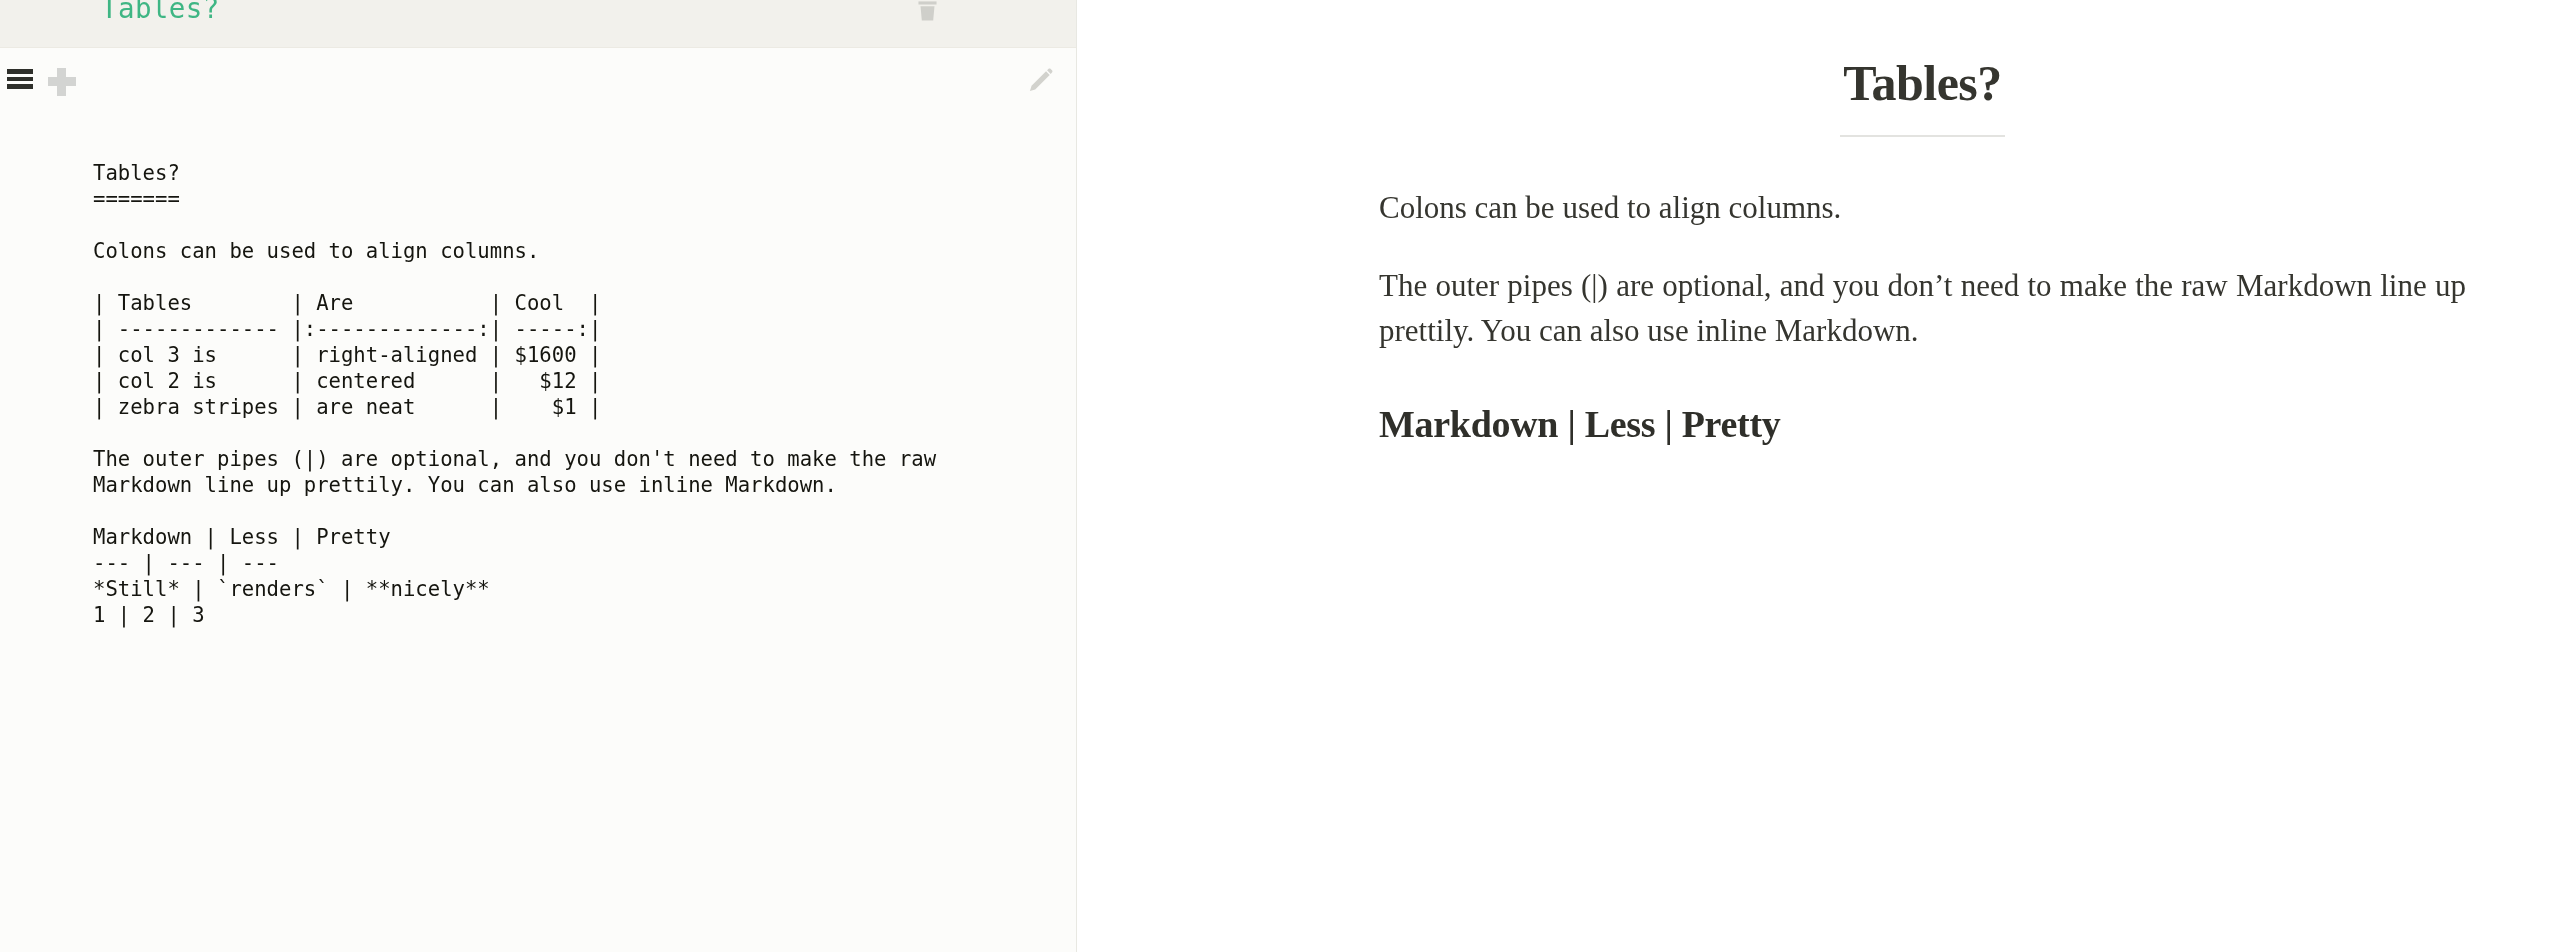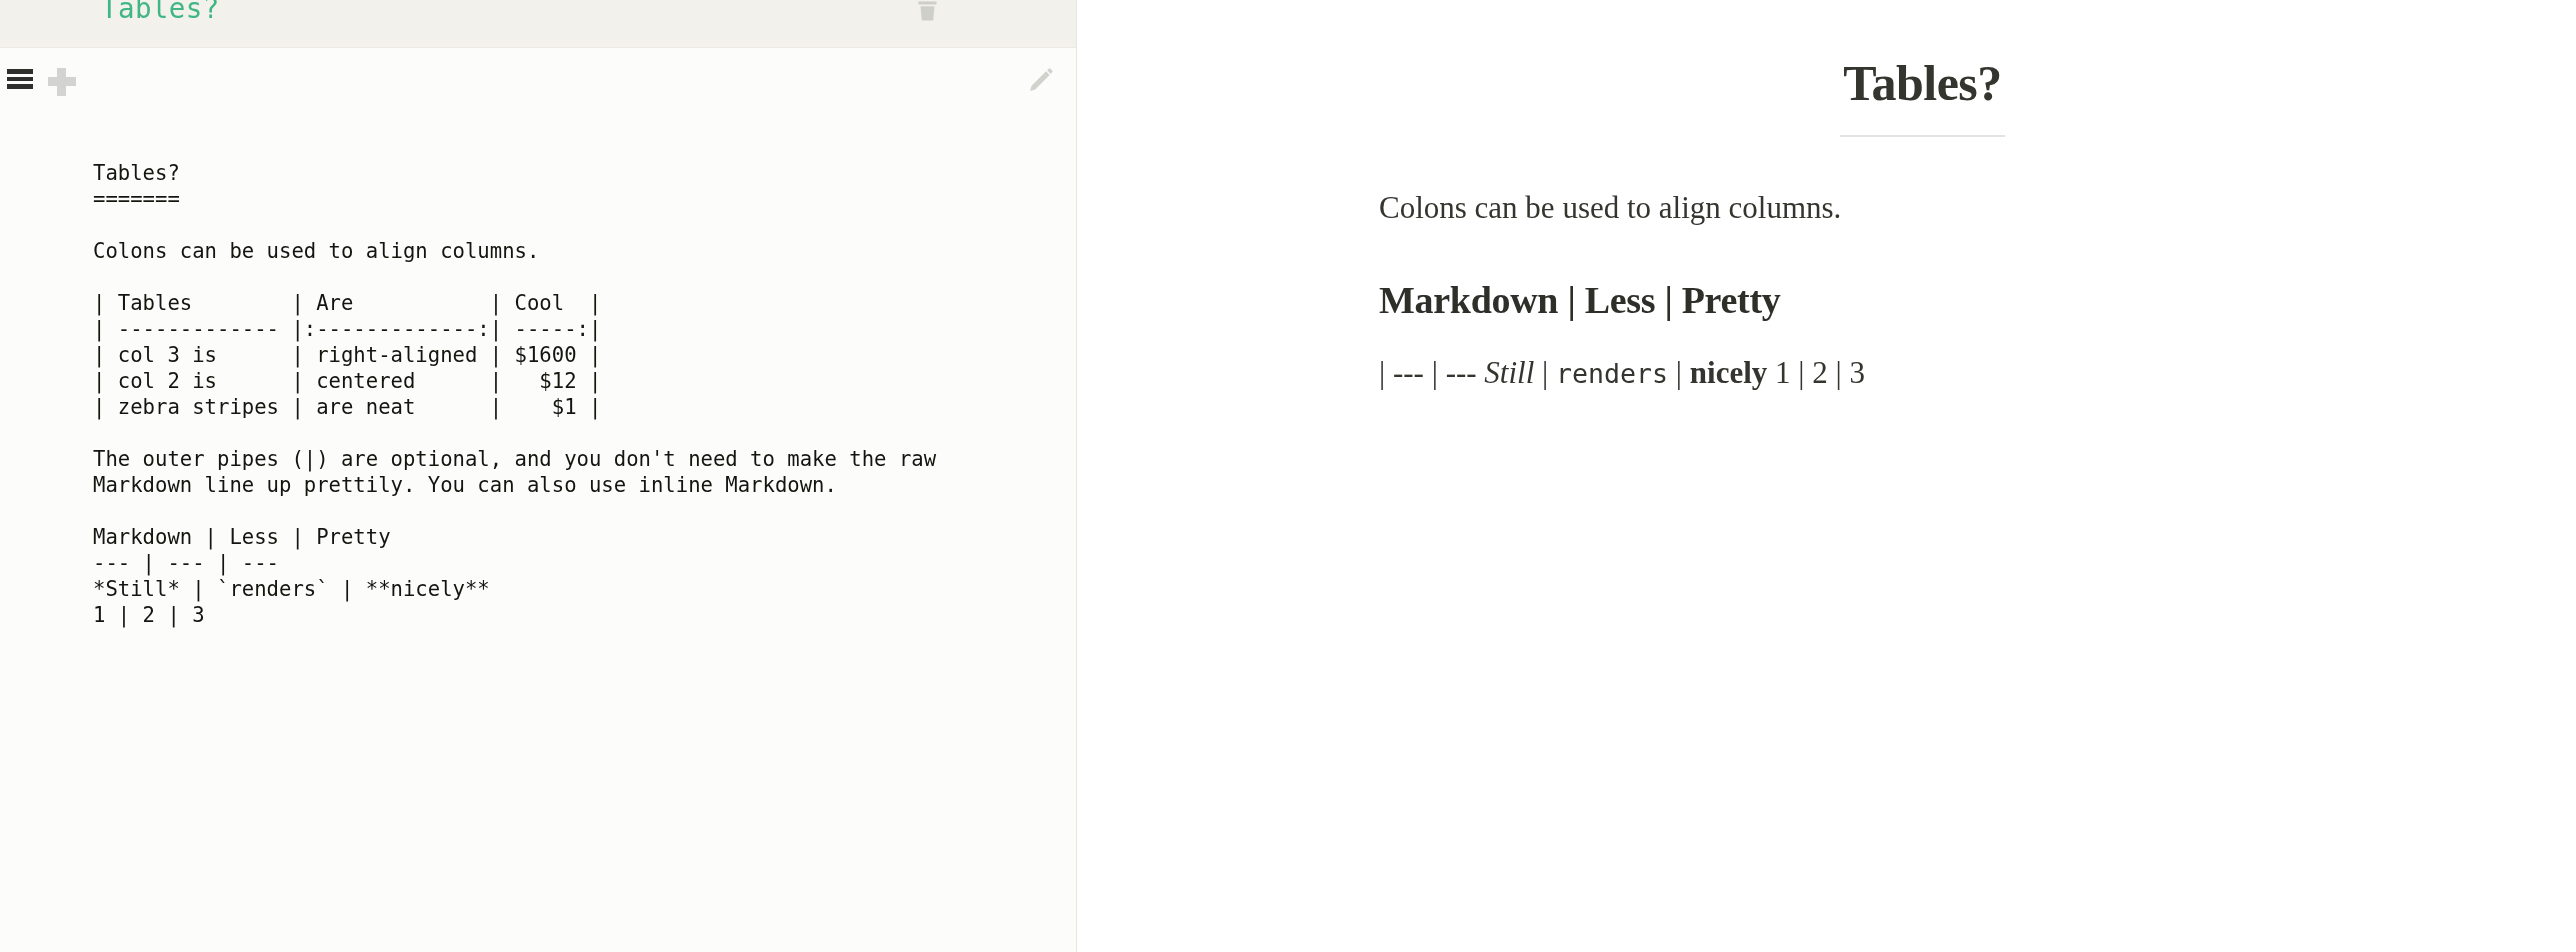--- a/index.html
+++ b/index.html
@@ -234,20 +234,20 @@
 
 <div id="preview-pane">
   <div id="preview-content">
 
     <h1 id="preview-title">Tables?</h1>
     <hr id="preview-divider">
 
     <p>Colons can be used to align columns.</p>
 
 
+    <p>The outer pipes (|) are optional, and you don’t need to make the raw Markdown line up prettily. You can also use inline Markdown.</p>
 
     <h2 id="preview-subheading">Markdown | Less | Pretty</h2>
 
-    <p><span>| --- | --- </span><em>Still</em><span> | </span><code>renders</code><span> | </span><strong>nicely</strong><span> 1 | 2 | 3</span></p>
 
   </div>
 </div>
 
 
 </body></html>

